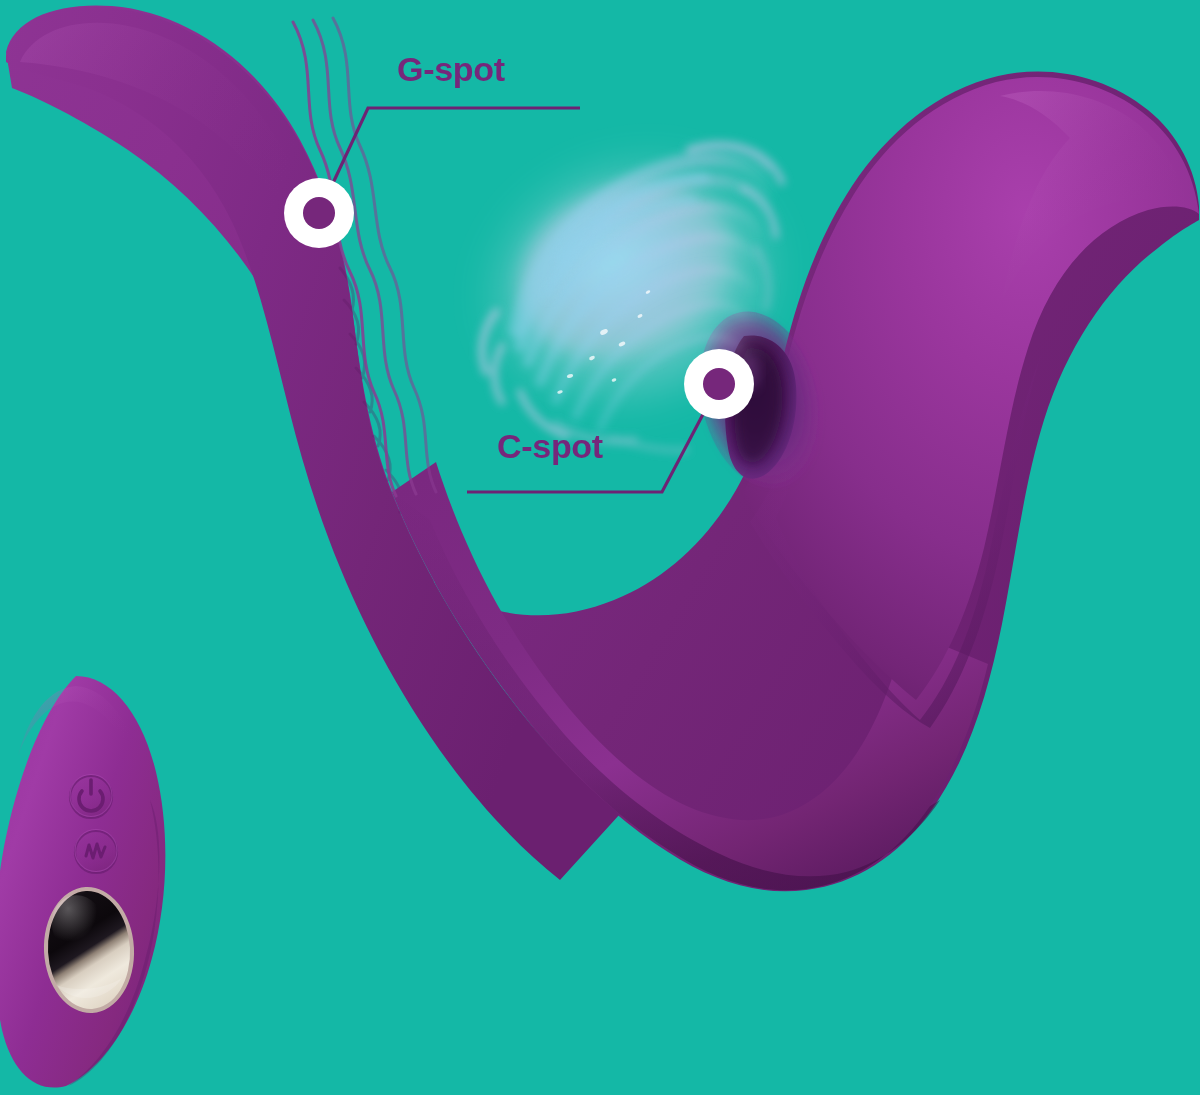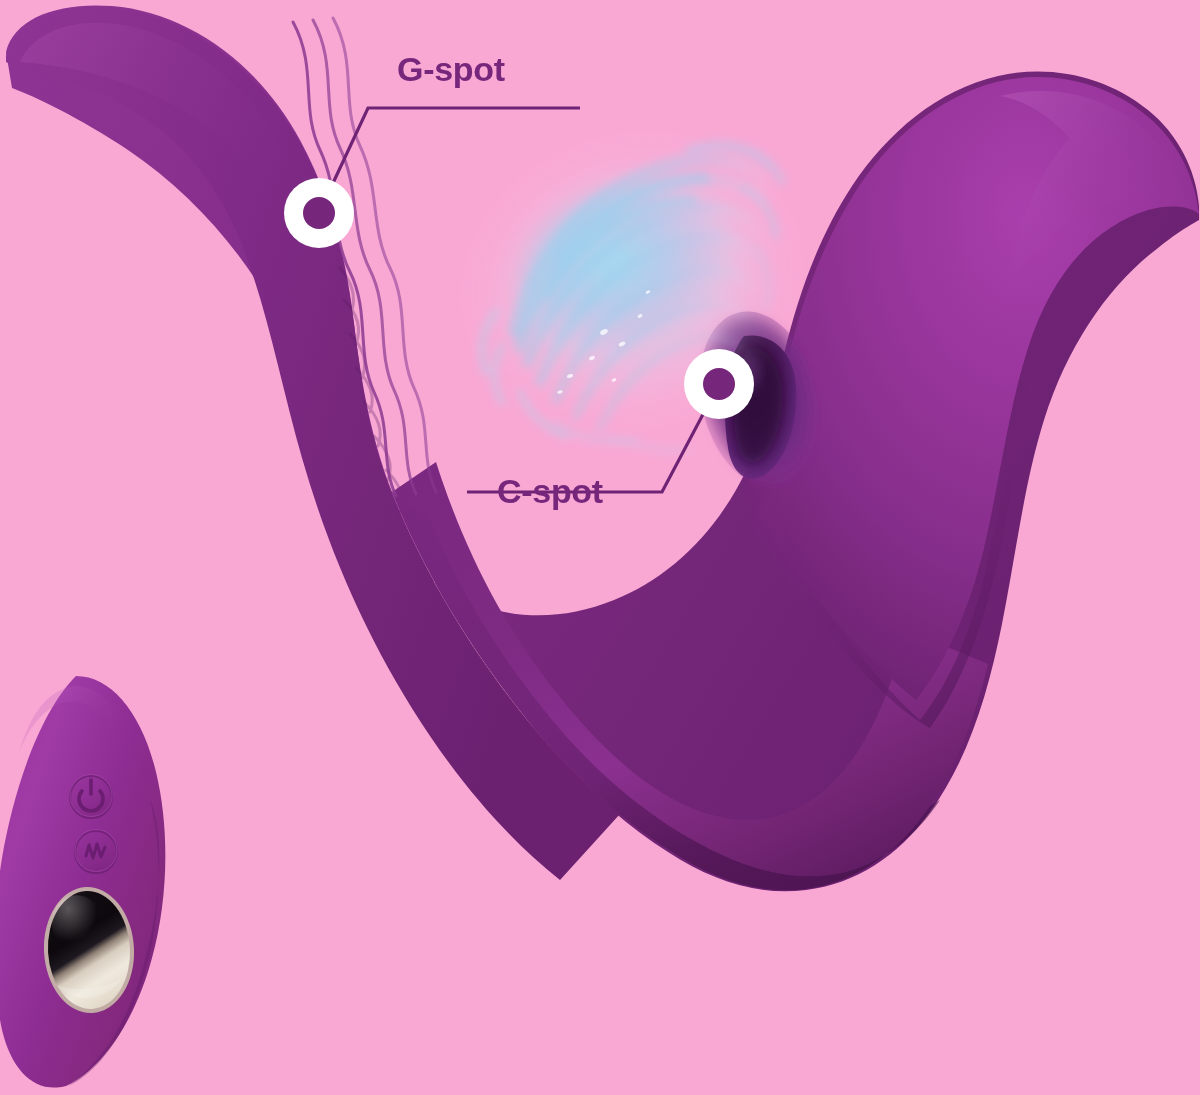--- a/index.html
+++ b/index.html
@@ -8,42 +8,42 @@
     padding: 0;
     background: #ffffff;
   }
   body {
     font-family: "Liberation Sans", sans-serif;
   }
   #stage {
     position: relative;
     width: 1200px;
     height: 1095px;
-    background: #f9a8d4;
+    background: #14b8a6;
     overflow: hidden;
   }
   #stage svg.layer {
     position: absolute;
     top: 0;
     left: 0;
     width: 1200px;
     height: 1095px;
     display: block;
   }
   .callout-text {
     position: absolute;
     font-family: "Liberation Sans", sans-serif;
     font-weight: bold;
     font-size: 34px;
     letter-spacing: -0.3px;
     white-space: nowrap;
     color: #76277B;
   }
   #label-gspot { left: 397px; top: 50px; }
-  #label-cspot { left: 497px; top: 472px; }
+  #label-cspot { left: 497px; top: 427px; }
 </style>
 </head>
 <body>
 
 <div id="stage">
 
   <svg class="layer" viewBox="0 0 1200 1095">
     <defs>
 
       <linearGradient id="gradLeftArm" x1="0" y1="0" x2="1" y2="0.45">

